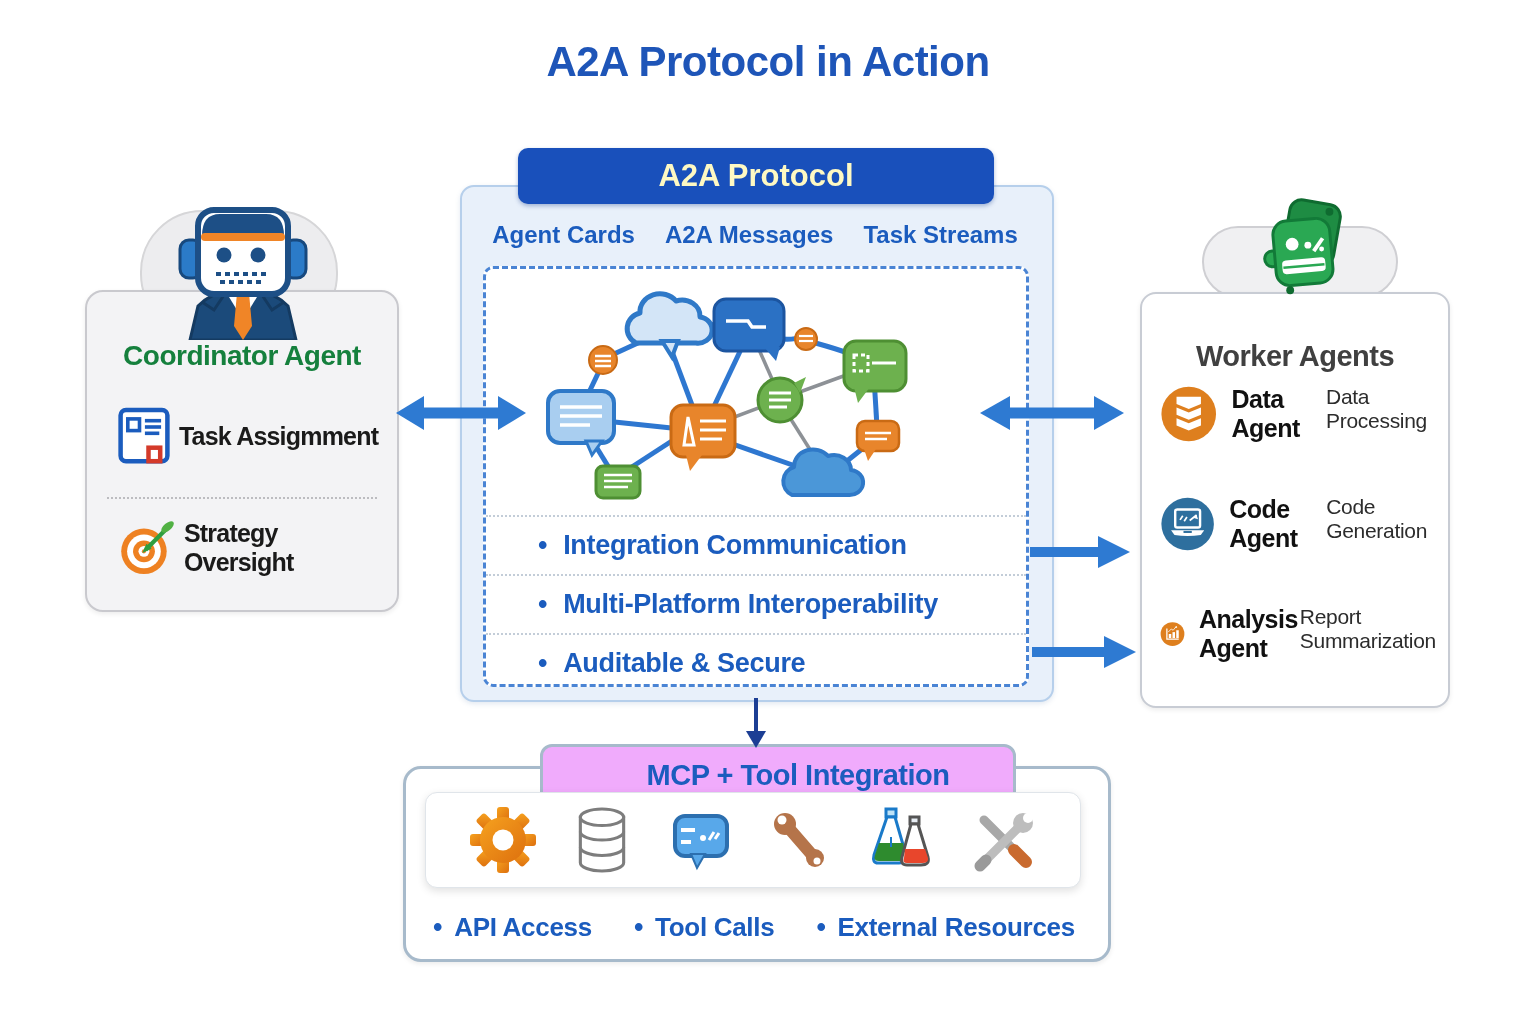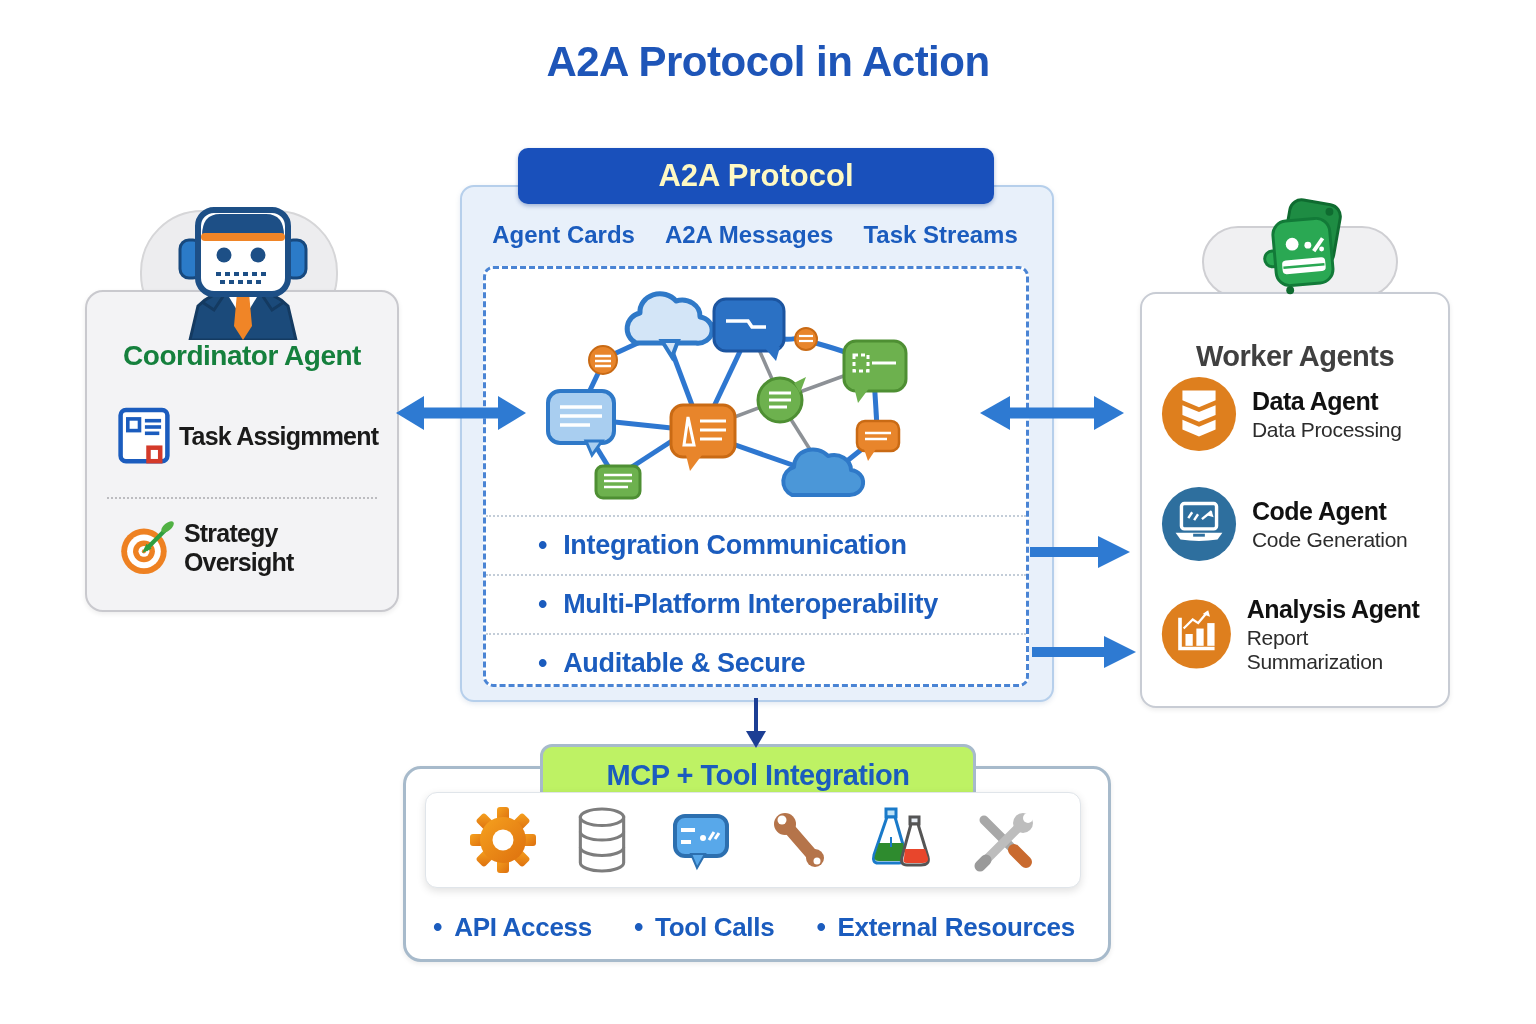--- a/index.html
+++ b/index.html
@@ -68,36 +68,36 @@
     position:absolute;left:1140px;top:292px;width:306px;height:412px;
     background:#ffffff;border:2px solid #c8ccd4;border-radius:16px;z-index:2;
     box-shadow:0 2px 5px rgba(0,0,0,.08);
   }
   .wicon-svg{position:absolute;left:1250px;top:198px;width:100px;height:108px;z-index:3;}
   .right-title{
     position:absolute;left:0;top:30px;width:100%;text-align:center;
     font-size:29px;font-weight:bold;color:#404040;letter-spacing:-0.5px;margin-top:16px;
   }
   .agent-row{position:absolute;left:18px;width:276px;height:80px;display:flex;align-items:center;gap:14px;}
-  .agent-texts{display:flex;flex-direction:column;justify-content:center;gap:2px;}
+  .agent-texts{display:flex;flex-direction:row;justify-content:center;gap:2px;}
   .agent-name{font-size:25px;font-weight:bold;color:#111;letter-spacing:-0.5px;}
   .agent-role{font-size:21px;color:#2c2c2c;letter-spacing:-0.3px;}
   
   .arrow{position:absolute;z-index:5;}
   
   .mcp-outer{
     position:absolute;left:403px;top:766px;width:702px;height:190px;
     background:#ffffff;border:3px solid #a7bacb;border-radius:18px;z-index:2;
     box-shadow:0 2px 5px rgba(0,0,0,.08);
   }
   .mcp-tab{
     position:absolute;left:540px;top:744px;width:430px;height:56px;
-    background:#bef264;border:3px solid #a7bacb;border-radius:12px;z-index:3;
+    background:#f0abfc;border:3px solid #a7bacb;border-radius:12px;z-index:3;
     display:flex;align-items:center;justify-content:center;
-    font-size:29px;font-weight:bold;color:#1b5cbe;letter-spacing:-0.5px;
+    font-size:29px;font-weight:bold;color:#1b5cbe;letter-spacing:-0.5px;padding-left:40px;
   }
   .mcp-icons{
     position:absolute;left:425px;top:792px;width:656px;height:96px;z-index:4;
     background:#ffffff;border:1px solid #e0e5ea;border-radius:12px;
     box-shadow:0 3px 8px rgba(0,0,0,.12);
     display:flex;align-items:center;justify-content:space-around;padding:0 26px;box-sizing:border-box;
   }
   .mcp-bullets{
     position:absolute;left:403px;top:905px;width:702px;height:44px;z-index:4;
     display:flex;align-items:center;justify-content:center;gap:42px;

